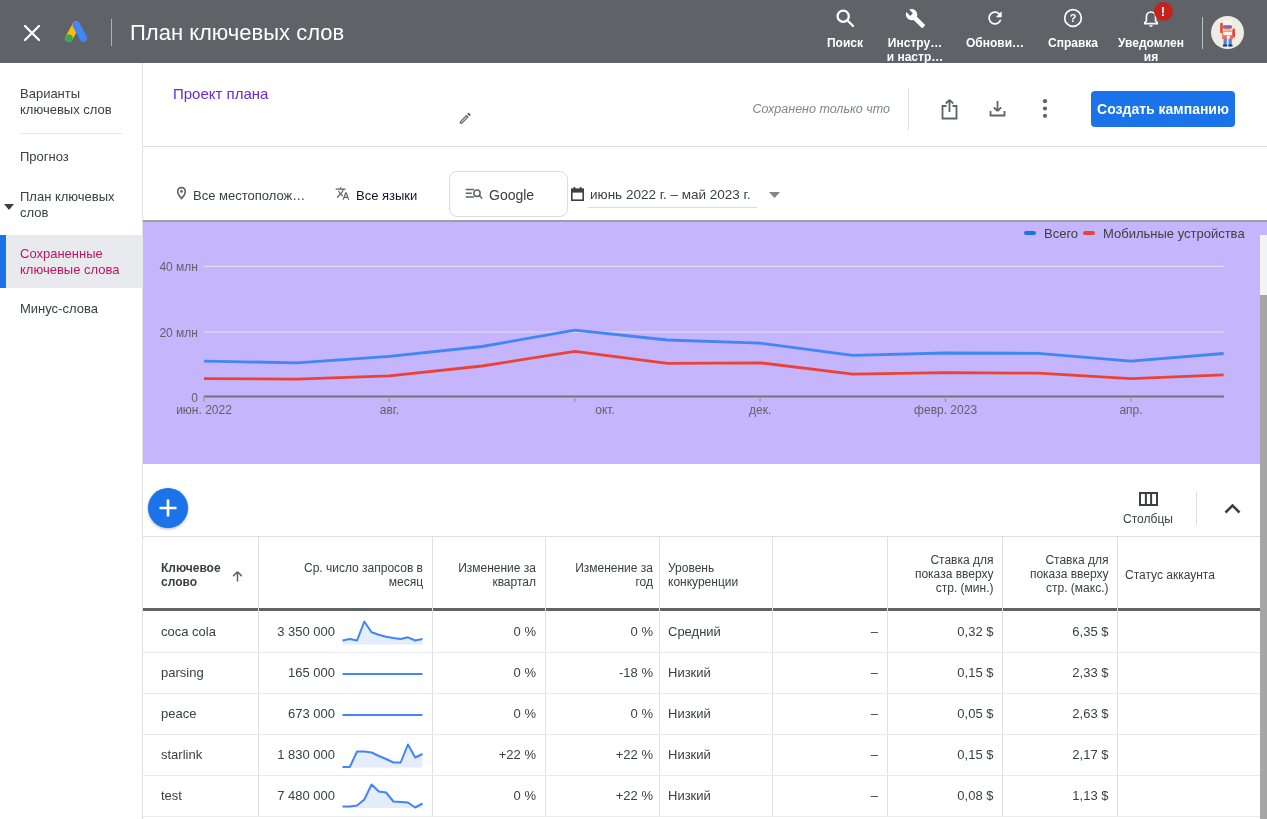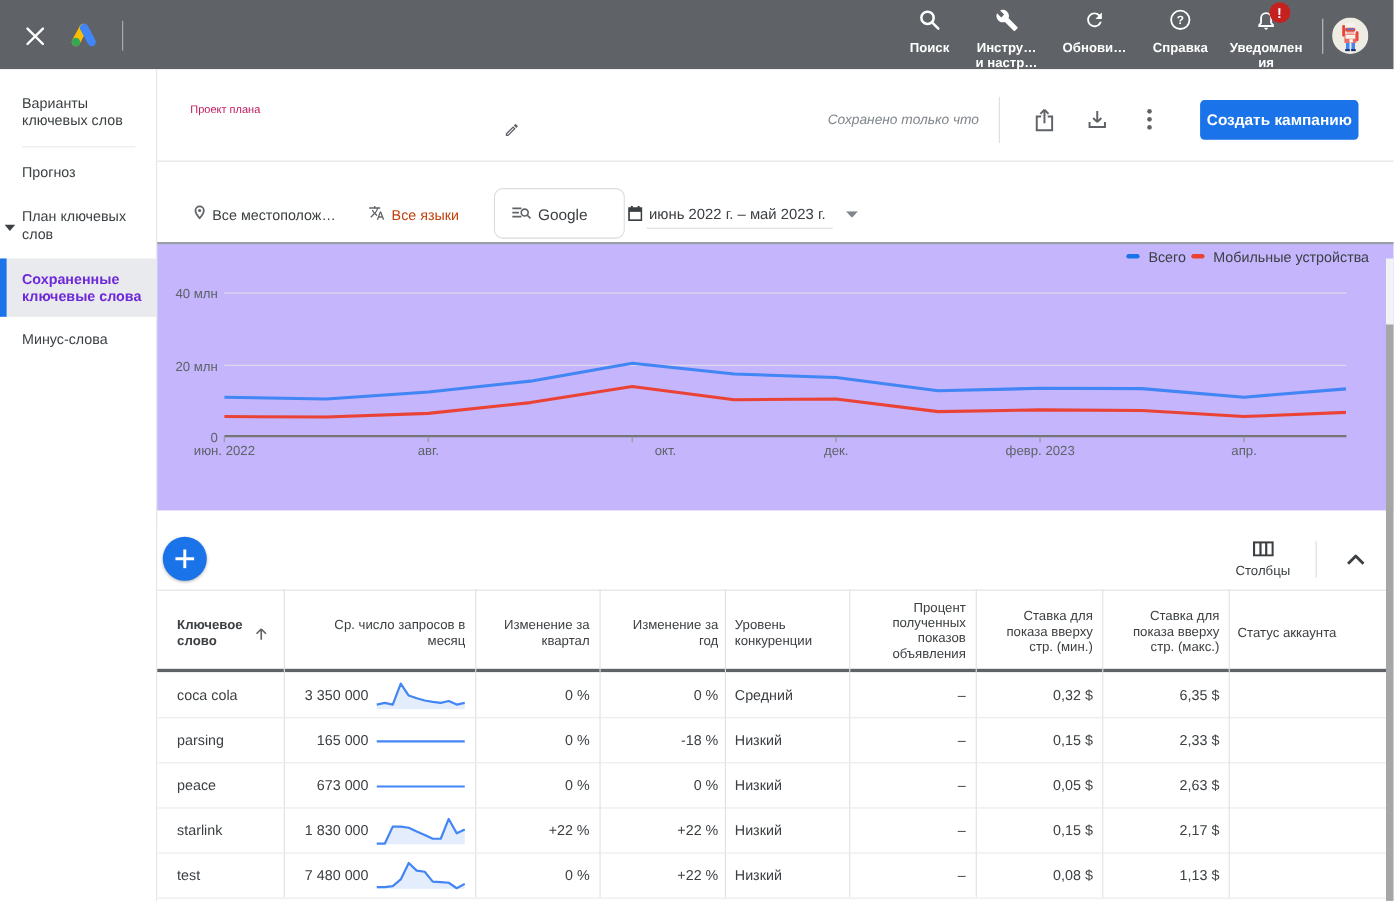--- a/index.html
+++ b/index.html
@@ -33,20 +33,21 @@
   <svg class="abs" style="left:23px;top:24px" width="18" height="18" viewBox="0 0 18 18">
     <path d="M2 2 L16 16 M16 2 L2 16" stroke="#fff" stroke-width="2.2" stroke-linecap="round"></path>
   </svg>
 
   <svg class="abs" style="left:63px;top:20px" width="25" height="24" viewBox="0 0 25 24">
     <line x1="6" y1="18.2" x2="13" y2="5.3" stroke="#fbbc04" stroke-width="7.6" stroke-linecap="round"></line>
     <line x1="13.4" y1="5.3" x2="20.4" y2="18.2" stroke="#4285f4" stroke-width="7.6" stroke-linecap="round"></line>
     <circle cx="6" cy="18.2" r="3.8" fill="#34a853"></circle>
   </svg>
   <div class="abs" style="left:111px;top:19px;width:1px;height:27px;background:rgba(255,255,255,0.5)"></div>
+  <div id="title">План ключевых слов</div>
 
   <svg class="abs" style="left:835px;top:8px" width="20" height="20" viewBox="0 0 20 20">
     <circle cx="8.2" cy="8.2" r="5.6" fill="none" stroke="#fff" stroke-width="2.3"></circle>
     <line x1="12.8" y1="12.8" x2="18" y2="18" stroke="#fff" stroke-width="2.3" stroke-linecap="round"></line>
   </svg>
   <div class="tb-label" style="left:805px;top:36px;width:80px">Поиск</div>
 
   <svg class="abs" style="left:905px;top:8px" width="21" height="21" viewBox="0 0 24 24">
     <path fill="#fff" d="M22.7 19l-9.1-9.1c.9-2.3.4-5-1.5-6.9C10.1 1 7.1.6 4.7 1.7L9 6 6 9 1.6 4.7C.4 7.1.9 10.1 2.9 12.1c1.9 1.9 4.6 2.4 6.9 1.5l9.1 9.1c.4.4 1 .4 1.4 0l2.3-2.3c.5-.4.5-1 .1-1.4z"></path>
   </svg>
@@ -94,26 +95,26 @@
 <div id="sidebar">
   <div id="nav-sel-bg"></div>
   <div id="nav-sel-bar"></div>
   <div class="nav-item" style="top:23px">Варианты<br>ключевых слов</div>
   <div class="abs" style="left:20px;top:70px;width:103px;height:1px;background:#e8eaed"></div>
   <div class="nav-item" style="top:86px">Прогноз</div>
   <svg class="abs" style="left:4px;top:141px" width="10" height="6" viewBox="0 0 10 6">
       <path d="M0 0 L10 0 L5 6 Z" fill="#3c4043"></path>
     </svg>
   <div class="nav-item" style="top:126px">План ключевых<br>слов</div>
-  <div class="nav-item" style="top:182.5px;color:#6d28d9;font-weight:bold">Сохраненные<br>ключевые слова</div>
+  <div class="nav-item" style="top:182.5px;color:#be185d;font-weight:normal">Сохраненные<br>ключевые слова</div>
   <div class="nav-item" style="top:237.5px">Минус-слова</div>
 </div>
 <div id="hdr">
 
-  <div class="abs" style="left:30px;top:32px;font-size:10px;color:#be185d">Проект плана</div>
+  <div class="abs" style="left:30px;top:22px;font-size:15px;color:#6d28d9">Проект плана</div>
   <svg class="abs" style="left:315px;top:48px" width="14.5" height="14.5" viewBox="0 0 24 24">
     <path fill="#5f6368" d="M14.06 9.02l.92.92L5.92 19H5v-.92l9.06-9.06M17.66 3c-.25 0-.51.1-.7.29l-1.83 1.83 3.75 3.75 1.83-1.83c.39-.39.39-1.02 0-1.41l-2.34-2.34c-.2-.2-.45-.29-.71-.29zm-3.6 3.19L3 17.25V21h3.75L17.81 9.94l-3.75-3.75z"></path>
   </svg>
   <div class="abs" style="left:540px;top:39px;width:207px;font-size:12.5px;font-style:italic;color:#80868b;text-align:right;white-space:nowrap">Сохранено только что</div>
   <div class="abs" style="left:765px;top:25px;width:1px;height:42px;background:#dadce0"></div>
 
   <svg class="abs" style="left:798px;top:35px" width="17" height="22" viewBox="0 0 17 22">
     <path d="M1.5 8 H15.5 V20.5 H1.5 Z" fill="none" stroke="#5f6368" stroke-width="1.8"></path>
     <path d="M5.5 8 H11.5" stroke="#fff" stroke-width="2.4"></path>
     <path d="M8.5 14 V2.5 M8.5 1.8 L4.8 5.5 M8.5 1.8 L12.2 5.5" stroke="#5f6368" stroke-width="1.8" fill="none"></path>
@@ -133,21 +134,21 @@
   <div class="abs" style="left:0;top:83px;width:1124px;height:1px;background:#e0e0e0"></div>
 
   <svg class="abs" style="left:32px;top:122px" width="13" height="16" viewBox="0 0 24 24">
     <path fill="none" stroke="#5f6368" stroke-width="3" d="M12 2C8.1 2 5 5.1 5 9c0 5.2 7 13 7 13s7-7.8 7-13c0-3.9-3.1-7-7-7z"></path>
     <circle cx="12" cy="9" r="2.6" fill="#5f6368"></circle>
   </svg>
   <div class="abs" style="left:50px;top:125px;font-size:13px;color:#3c4043">Все местополож…</div>
   <svg class="abs" style="left:191px;top:123px" width="17" height="15" viewBox="0 0 24 24">
     <path fill="#5f6368" d="M12.87 15.07l-2.54-2.51.03-.03c1.74-1.94 2.98-4.17 3.71-6.53H17V4h-7V2H8v2H1v1.99h11.17C11.5 7.92 10.44 9.75 9 11.35 8.07 10.32 7.3 9.19 6.69 8h-2c.73 1.63 1.73 3.17 2.98 4.56l-5.09 5.02L4 19l5-5 3.11 3.11.76-2.04zM18.5 10h-2L12 22h2l1.12-3h4.75L21 22h2l-4.5-12zm-2.62 7l1.62-4.33L19.12 17h-3.24z"></path>
   </svg>
-  <div class="abs" style="left:213px;top:125px;font-size:13px;color:#c2410c">Все языки</div>
+  <div class="abs" style="left:213px;top:125px;font-size:13px;color:#0f172a">Все языки</div>
   <div class="abs" style="left:306px;top:108px;width:119px;height:46px;border:1px solid #dadce0;border-radius:8px"></div>
   <svg class="abs" style="left:322px;top:124px" width="18" height="14" viewBox="0 0 24 18">
     <path d="M1 3 H12 M1 8 H9 M1 13 H12" stroke="#5f6368" stroke-width="2" fill="none"></path>
     <circle cx="16" cy="8" r="4.2" fill="none" stroke="#5f6368" stroke-width="2"></circle>
     <line x1="19.2" y1="11.2" x2="23" y2="15" stroke="#5f6368" stroke-width="2"></line>
   </svg>
   <div class="abs" style="left:346px;top:124px;font-size:14px;color:#3c4043">Google</div>
   <svg class="abs" style="left:427.5px;top:124px" width="13" height="14" viewBox="0 0 13 14">
     <line x1="3.4" y1="0" x2="3.4" y2="3" stroke="#3c4043" stroke-width="1.8"></line>
     <line x1="9.6" y1="0" x2="9.6" y2="3" stroke="#3c4043" stroke-width="1.8"></line>
@@ -228,21 +229,20 @@
   <div class="vline" style="left:974px;top:57px;height:280px"></div>
 
   <div class="hcell" style="left:18px;top:82px;font-weight:bold">Ключевое<br>слово</div>
   <svg class="abs" style="left:89px;top:92px" width="11" height="11" viewBox="0 0 11 11">
       <path d="M5.5 10.5 V1.5 M5.5 0.8 L1.2 5.1 M5.5 0.8 L9.8 5.1" stroke="#5f6368" stroke-width="1.5" fill="none"></path>
     </svg>
   <div class="hcell r" style="left:119px;top:82px;width:161px">Ср. число запросов в<br>месяц</div>
   <div class="hcell r" style="left:290px;top:82px;width:103px">Изменение за<br>квартал</div>
   <div class="hcell r" style="left:404px;top:82px;width:106px">Изменение за<br>год</div>
   <div class="hcell" style="left:525px;top:82px">Уровень<br>конкуренции</div>
-  <div class="hcell r" style="left:630px;top:66px;width:105px">Процент<br>полученных<br>показов<br>объявления</div>
   <div class="hcell r" style="left:746px;top:74px;width:104.5px">Ставка для<br>показа вверху<br>стр. (мин.)</div>
   <div class="hcell r" style="left:861px;top:74px;width:104.5px">Ставка для<br>показа вверху<br>стр. (макс.)</div>
   <div class="hcell" style="left:982px;top:89px">Статус аккаунта</div>
 
   <div class="abs" style="left:0;top:172.5px;width:1117px;height:1px;background:#e8eaed"></div>
   <div class="abs" style="left:0;top:213.5px;width:1117px;height:1px;background:#e8eaed"></div>
   <div class="abs" style="left:0;top:254.5px;width:1117px;height:1px;background:#e8eaed"></div>
   <div class="abs" style="left:0;top:295.5px;width:1117px;height:1px;background:#e8eaed"></div>
   <div class="abs" style="left:0;top:336.5px;width:1117px;height:1px;background:#e8eaed"></div>
 

